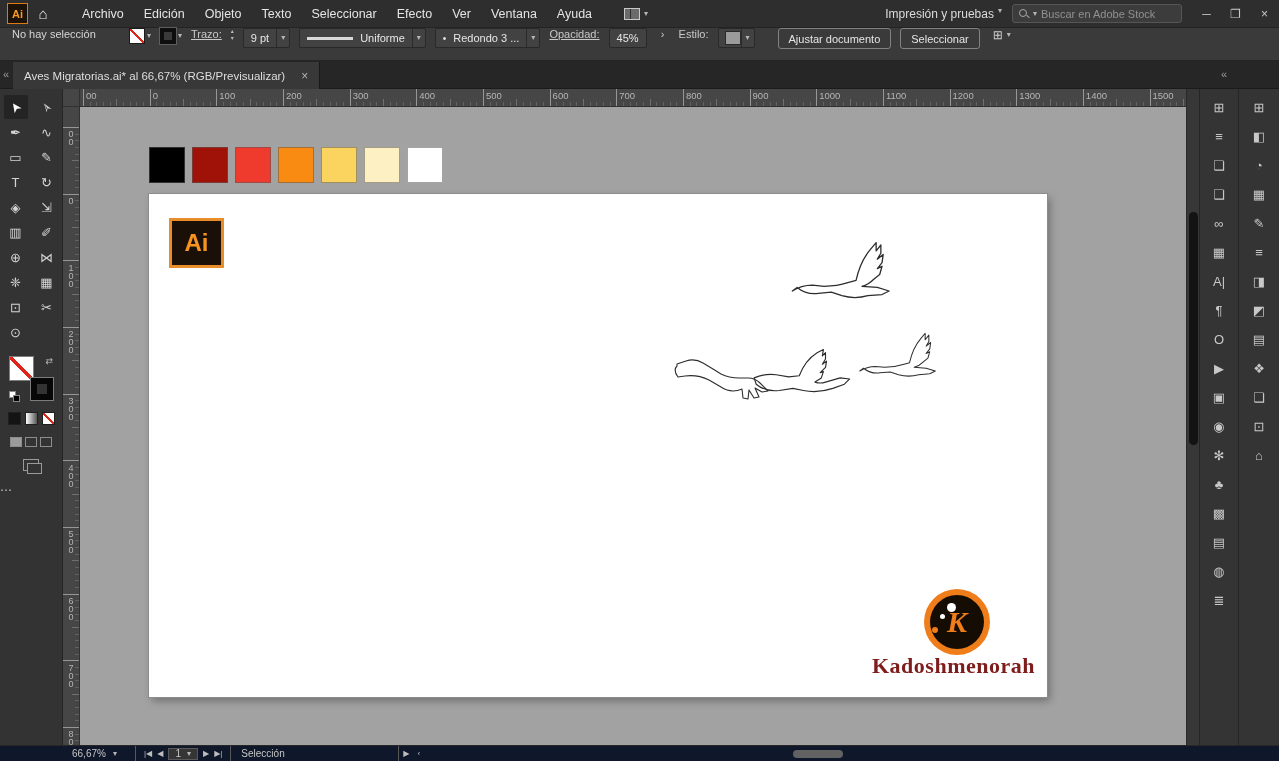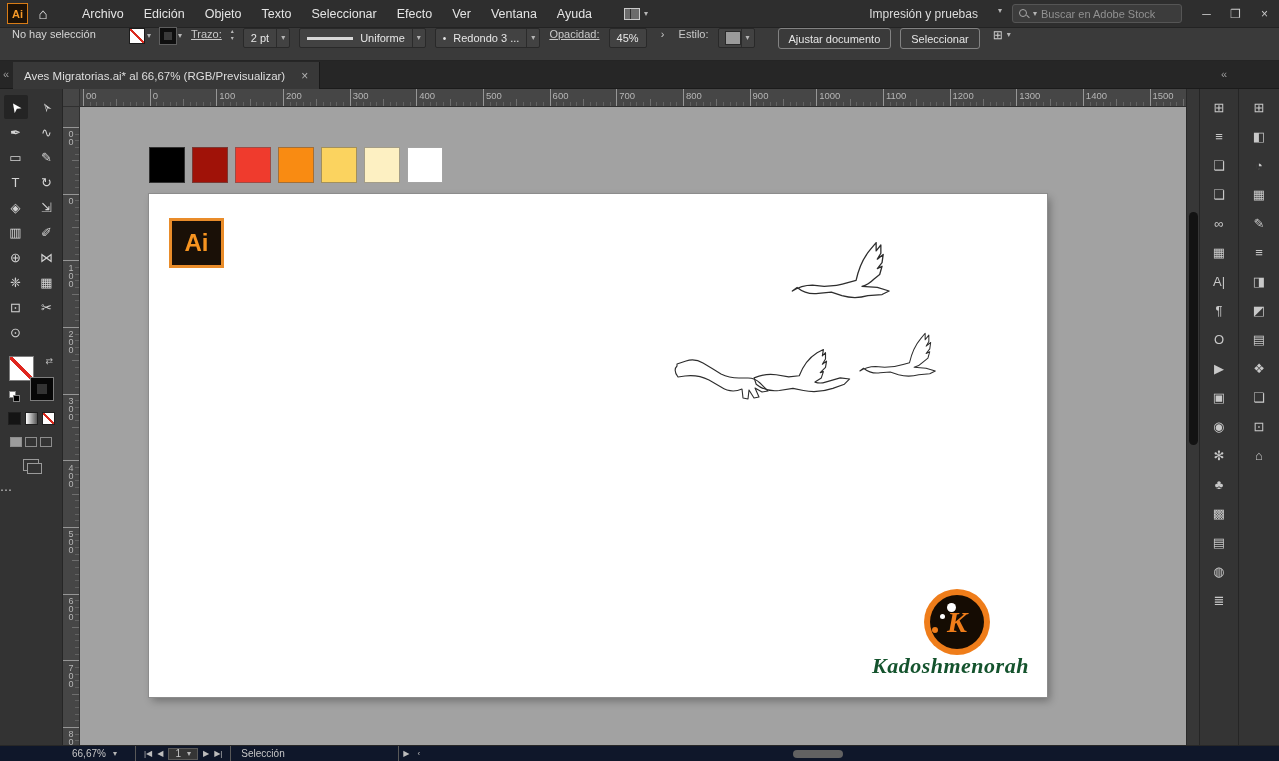--- a/index.html
+++ b/index.html
@@ -11,21 +11,21 @@
   .menubar{position:absolute;left:0;top:0;width:100%;height:28px;background:#2e2e2e;border-bottom:1px solid #232323;display:flex;align-items:center;font-size:12.5px}
   .appbadge{width:21px;height:21px;margin-left:7px;background:#1d1207;border:1px solid #d97c16;color:#f79a28;font-size:11px;font-weight:bold;display:flex;align-items:center;justify-content:center}
   .home{width:30px;text-align:center;color:#e8e8e8;font-size:15px}
   .menus{display:flex;margin-left:14px}
   .menu-item{padding:0 10px;height:28px;color:#e4e4e4}
   .ws-switch{display:flex;align-items:center;gap:4px;margin-left:22px}
   .wsg{width:16px;height:12px;border:1px solid #c9c9c9;display:inline-block;position:relative;background:#6b6b6b}
   .wsg::before{content:"";position:absolute;left:5px;top:0;bottom:0;width:1px;background:#2e2e2e}
   .dd-caret{font-size:8px;color:#b5b5b5;line-height:1}
   .mb-right{margin-left:auto;display:flex;align-items:center;gap:10px}
-  .workspace{display:flex;align-items:flex-start;gap:20px;color:#dcdcdc;font-size:12px}
+  .workspace{display:flex;align-items:flex-start;gap:4px;color:#dcdcdc;font-size:12px}
   .searchbox{display:flex;align-items:center;gap:4px;background:#3c3c3c;border:1px solid #555;border-radius:3px;height:19px;width:170px;padding:0 6px}
   .mag{position:relative;width:10px;height:10px;flex:none}
   .mag::before{content:"";position:absolute;left:0;top:0;width:6px;height:6px;border:1px solid #a6a6a6;border-radius:50%}
   .mag::after{content:"";position:absolute;left:6.5px;top:7px;width:4px;height:1px;background:#a6a6a6;transform:rotate(45deg)}
   .searchbox input{background:transparent;border:none;outline:none;color:#cfcfcf;font-size:11px;width:100%}
   .searchbox input::placeholder{color:#919191}
   .winctl{display:flex}
   .winctl button{width:29px;height:27px;color:#c9c9c9;font-size:12px}
 
   
@@ -109,21 +109,21 @@
   .swatch{width:36px;height:36px;border:1px solid rgba(90,90,90,.55)}
   .ailogo{position:absolute;left:89px;top:111px;width:55px;height:50px;border:3px solid #e98c2a;background:#1a1007;color:#f79420;font-size:24px;font-weight:bold;display:flex;align-items:center;justify-content:center}
   .birds{position:absolute;left:69px;top:87px;width:898px;height:503px}
   .brand-circle{position:absolute;left:844px;top:482px;width:66px;height:66px;border-radius:50%;background:#ef7d1a}
   .brand-inner{position:absolute;inset:6px;background:#150c03;border-radius:50%}
   .brand-k{position:absolute;inset:0;display:flex;align-items:center;justify-content:center;color:#ef7d1a;font-family:"Liberation Serif",serif;font-weight:bold;font-style:italic;font-size:30px}
   .bdot{position:absolute;border-radius:50%;background:#fff}
   .d1{left:17px;top:8px;width:9px;height:9px}
   .d2{left:10px;top:19px;width:5px;height:5px}
   .d3{left:2px;top:32px;width:6px;height:6px;background:#ef7d1a}
-  .brand-name{position:absolute;left:792px;top:546px;font-family:"Liberation Serif",serif;font-weight:bold;font-style:italic;font-size:22px;color:#14532d;letter-spacing:.5px}
+  .brand-name{position:absolute;left:792px;top:546px;font-family:"Liberation Serif",serif;font-weight:bold;font-size:22px;color:#7f1d1d;letter-spacing:.5px}
 
   
   .vscroll{position:absolute;left:1186px;top:89px;width:13px;bottom:16px;background:#373737;border-left:1px solid #2a2a2a}
   .vthumb{position:absolute;left:1.5px;top:123px;width:9px;height:233px;background:#131313;border-radius:5px}
   .pstrip{position:absolute;top:89px;bottom:16px;background:#343434;border-left:1px solid #252525;display:flex;flex-direction:column;align-items:center;padding-top:8px;gap:9px}
   .pstrip.inner{left:1199px;width:39px}
   .pstrip.outer{left:1238px;width:41px}
   .picon{width:26px;height:20px;display:flex;align-items:center;justify-content:center;color:#c8c8c8;font-size:13px}
 
   
@@ -187,21 +187,21 @@
     <span class="swgrp">
       <span class="sw-stroke"></span>
       <span class="dd-caret">▾</span>
     </span>
     <span class="lbl u">Trazo:</span>
     <span class="stepper">
       <span>▴</span>
       <span>▾</span>
     </span>
     <span class="field">
-      <span class="val">2 pt</span>
+      <span class="val">9 pt</span>
       <span class="caretcell">
           <span class="dd-caret">▾</span>
         </span>
     </span>
     <span class="field">
       <span class="profline"></span>
       <span class="val">Uniforme</span>
       <span class="caretcell">
           <span class="dd-caret">▾</span>
         </span>

